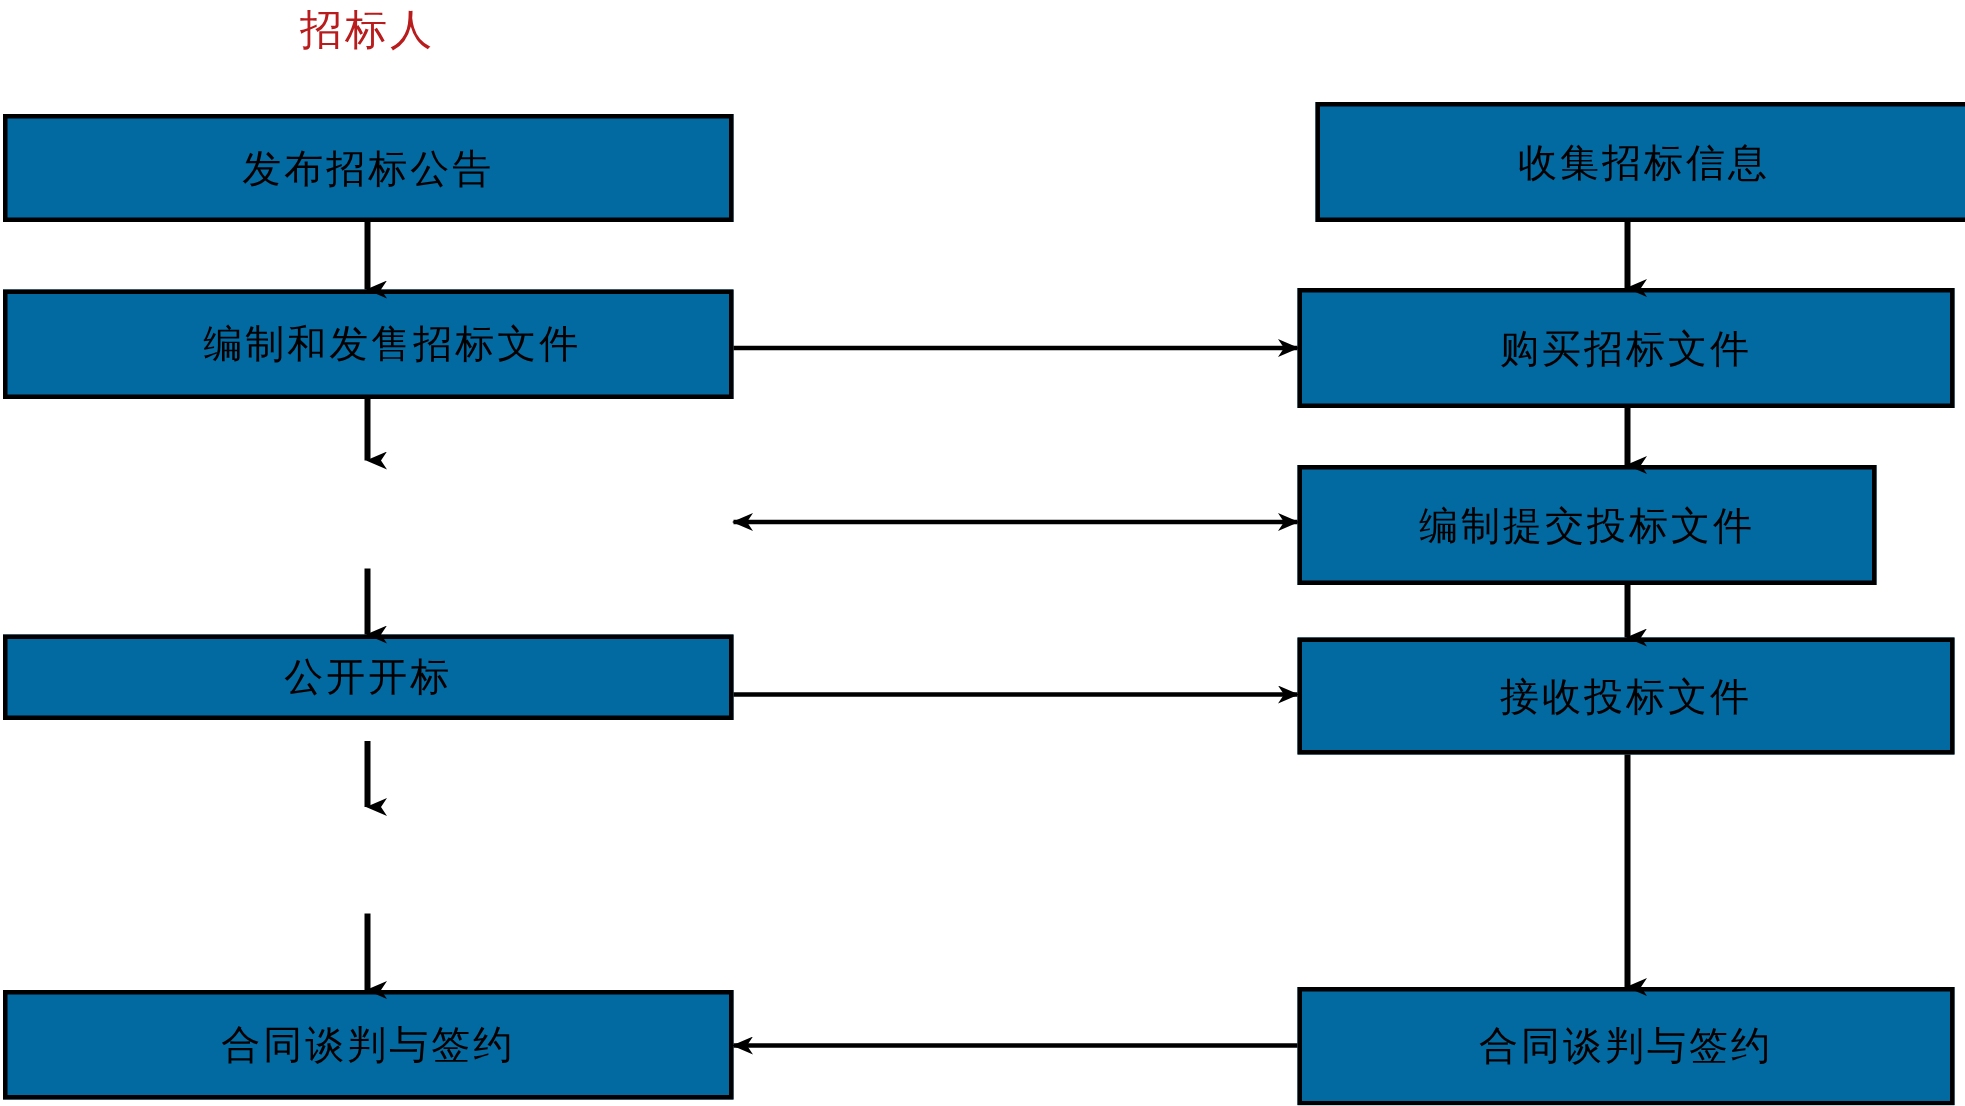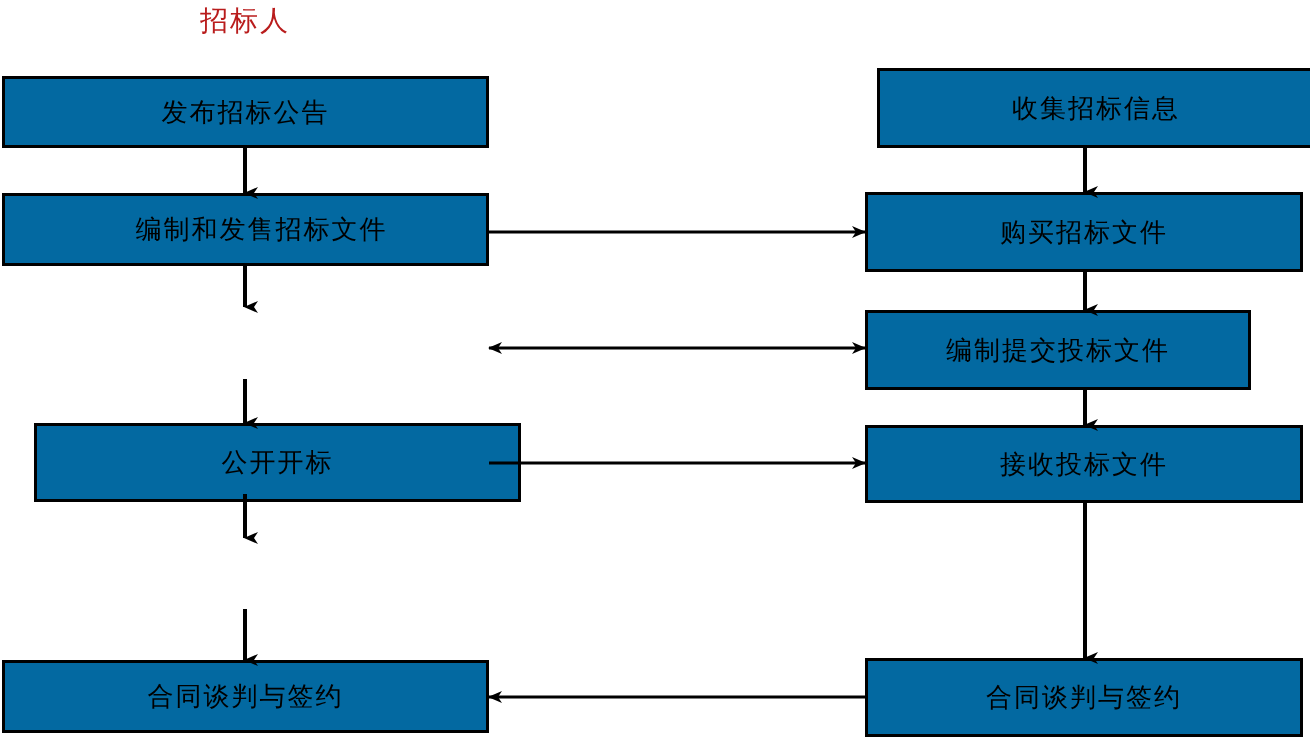--- a/index.html
+++ b/index.html
@@ -59,21 +59,21 @@
 <div id="canvas">
 
   <div class="col-header" style="left:95px; top:4px; width:300px;">招标人</div>
 
 
   <div class="node" style="left:2px; top:76px; width:487px; height:72px;">发布招标公告</div>
 
   <div class="node" style="left:2px; top:193px; width:487px; height:73px;padding-left:32px;">编制和发售招标文件</div>
 
 
-  <div class="node" style="left:2px; top:423px; width:487px; height:79px;margin-left:32px;">公开开标</div>
+  <div class="node" style="left:2px; top:423px; width:487px; height:57px;">公开开标</div>
 
 
   <div class="node" style="left:2px; top:660px; width:487px; height:73px;">合同谈判与签约</div>
 
   <div class="node" style="left:865px; top:68px; width:438px; height:80px;margin-left:12px;">收集招标信息</div>
 
   <div class="node" style="left:865px; top:192px; width:438px; height:80px;">购买招标文件</div>
 
   <div class="node" style="left:865px; top:310px; width:386px; height:80px;">编制提交投标文件</div>
 

